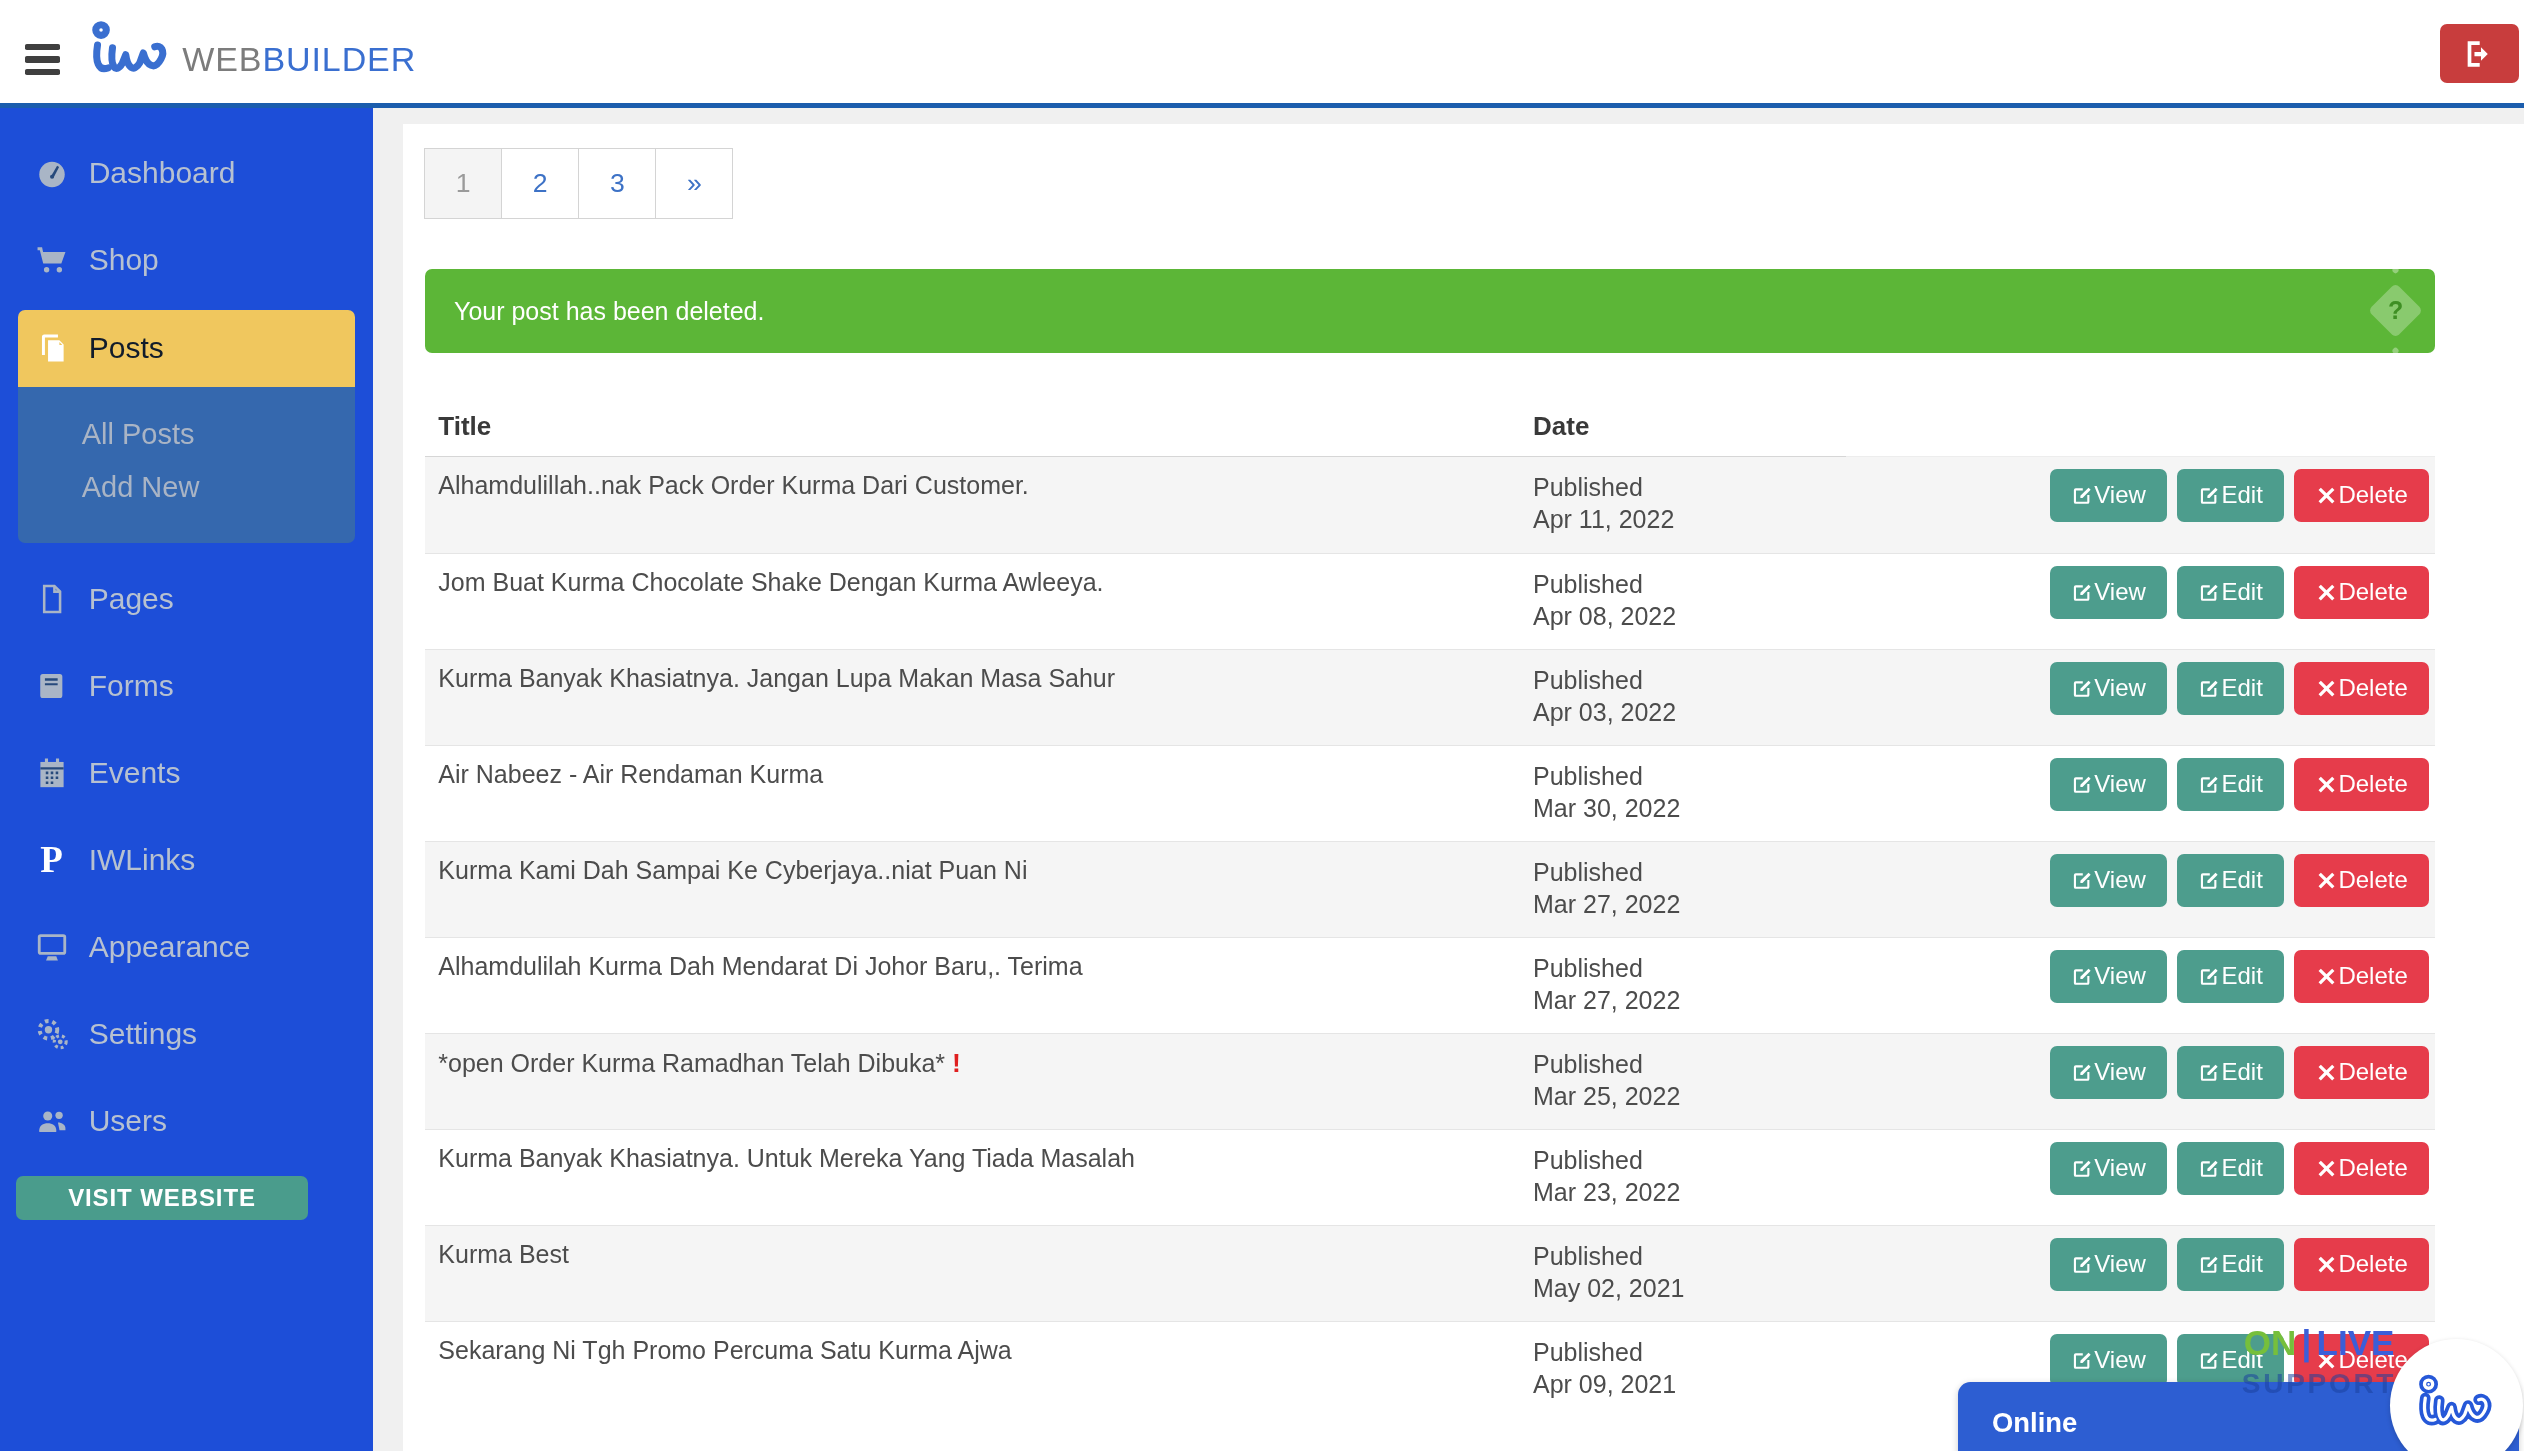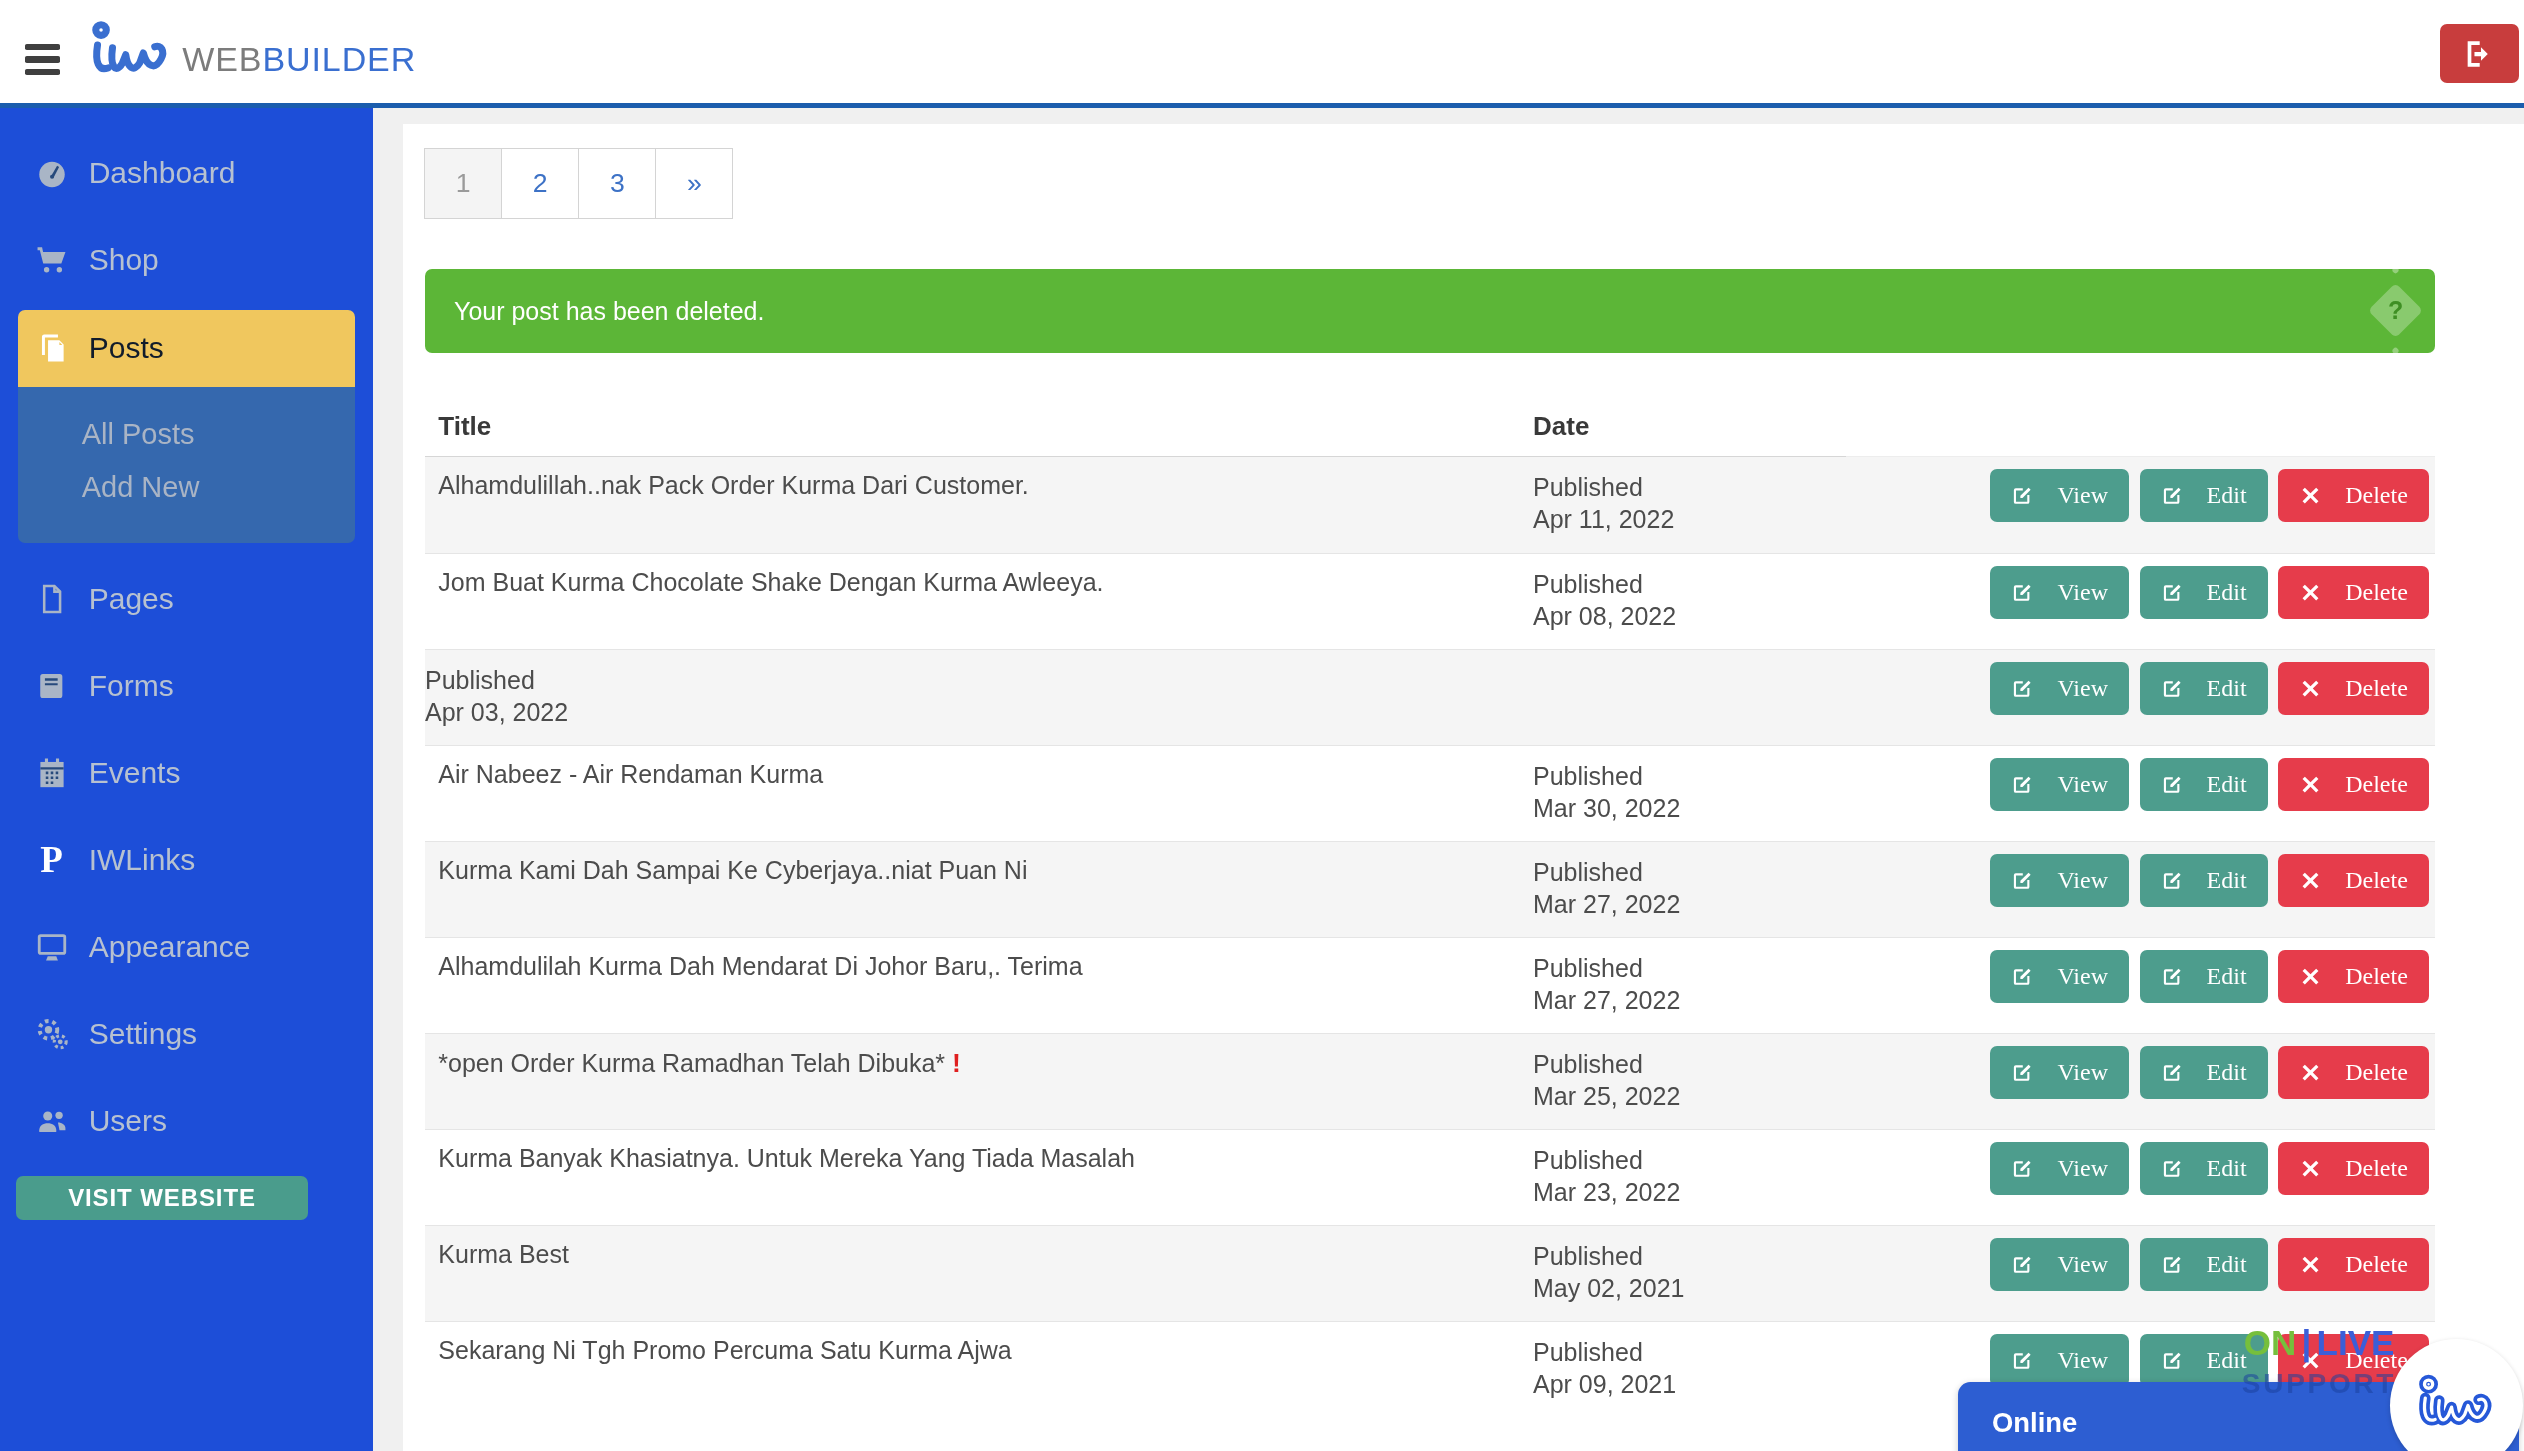--- a/index.html
+++ b/index.html
@@ -53,21 +53,21 @@
   .th-title { width:1108px; padding-left:13.3px; border-bottom:1.8px solid #d6d6d6; }
   .th-date  { width:313px; border-bottom:1.8px solid #d6d6d6; }
   .th-actions { flex:1; border-bottom:1.8px solid #ededed; }
   .trow { display:flex; height:96px; align-items:flex-start; border-top:1.8px solid #e5e5e5; }
   .trow:first-child { border-top:none; }
   .trow:nth-child(odd) { background:#f5f5f5; }
   .td-title { width:1108px; padding-left:13.3px; margin-top:14px; font-size:25px; color:#4c4c4c; white-space:nowrap; overflow:hidden; }
   .exclaim { display:none; color:#df1f1f; font-weight:900; font-size:26.6px; margin-left:7px; }
   .td-date { width:313px; margin-top:14px; font-size:25px; color:#4c4c4c; line-height:32px; }
   .td-actions { flex:1; display:flex; justify-content:flex-end; padding-right:6.2px; margin-top:11.5px; gap:10.6px; }
-  .btn { height:53px; border-radius:7px; border:none; color:#ffffff; font-size:24px; font-family:Liberation Serif, serif; display:inline-flex; align-items:center; gap:23px; padding:0 21px; cursor:pointer; }
+  .btn { height:53px; border-radius:7px; border:none; color:#ffffff; font-size:24px; font-family:Liberation Sans, sans-serif; display:inline-flex; align-items:center; gap:0; padding:0 21px; cursor:pointer; }
   .btn svg { width:23px; height:23px; }
   .btn-teal { background:#4d9d8d; }
   .btn-red  { background:#e63c4b; }
 
   
   .chat-overlay-text { position:absolute; left:2213px; top:1323px; width:212px; text-align:center; z-index:58; font-weight:bold; line-height:39px; }
   .chat-overlay-line1 { font-size:35px; }
   .on-txt { color:#76bf3c; } .sep-txt { color:#3c5ed8; padding:0 5.3px; } .live-txt { color:#3c5ed8; }
   .support-txt { font-size:28px; letter-spacing:2.7px; color:rgba(28,66,158,0.55); margin-top:1.8px; }
   .online-bar { position:absolute; left:1958px; top:1382px; width:561px; height:81px; background:#2d5ed2; border-radius:12.4px; z-index:57; display:flex; align-items:center; padding-left:34px; color:#ffffff; font-size:27.4px; font-weight:bold; box-shadow:0 2.7px 7px rgba(0,0,0,0.2); cursor:pointer; }
@@ -293,20 +293,23 @@
       <button class="btn btn-red">
         <svg viewBox="0 0 24 24" fill="#ffffff">
                     <path d="M6.1 3.8 12 9.7l5.9-5.9 2.4 2.4L14.4 12l5.9 5.9-2.4 2.4L12 14.4l-5.9 5.9-2.4-2.4L9.6 12 3.7 6.2z"></path>
                   </svg>
         <span class="act-del">Delete</span>
       </button>
     </div>
   </div>
 
   <div class="trow">
+    <div class="td-title">
+      <span class="title-text">Kurma Banyak Khasiatnya. Jangan Lupa Makan Masa Sahur</span>
+    </div>
     <div class="td-date">
       <div class="status">Published</div>
       <div class="date">Apr 03, 2022</div>
     </div>
     <div class="td-actions">
       <button class="btn btn-teal">
         <svg viewBox="0 0 24 24" fill="#ffffff">
                     <path d="M19.2 11.5v7.2a2 2 0 0 1-2 2H5a2 2 0 0 1-2-2V6.5a2 2 0 0 1 2-2h7.3v2.2H5.2v11.8h11.8v-7h2.2z"></path>
                     <path d="M9.8 12.3 18.3 3.8l2.2 2.2-8.5 8.5H9.8v-2.2z"></path>
                   </svg>

